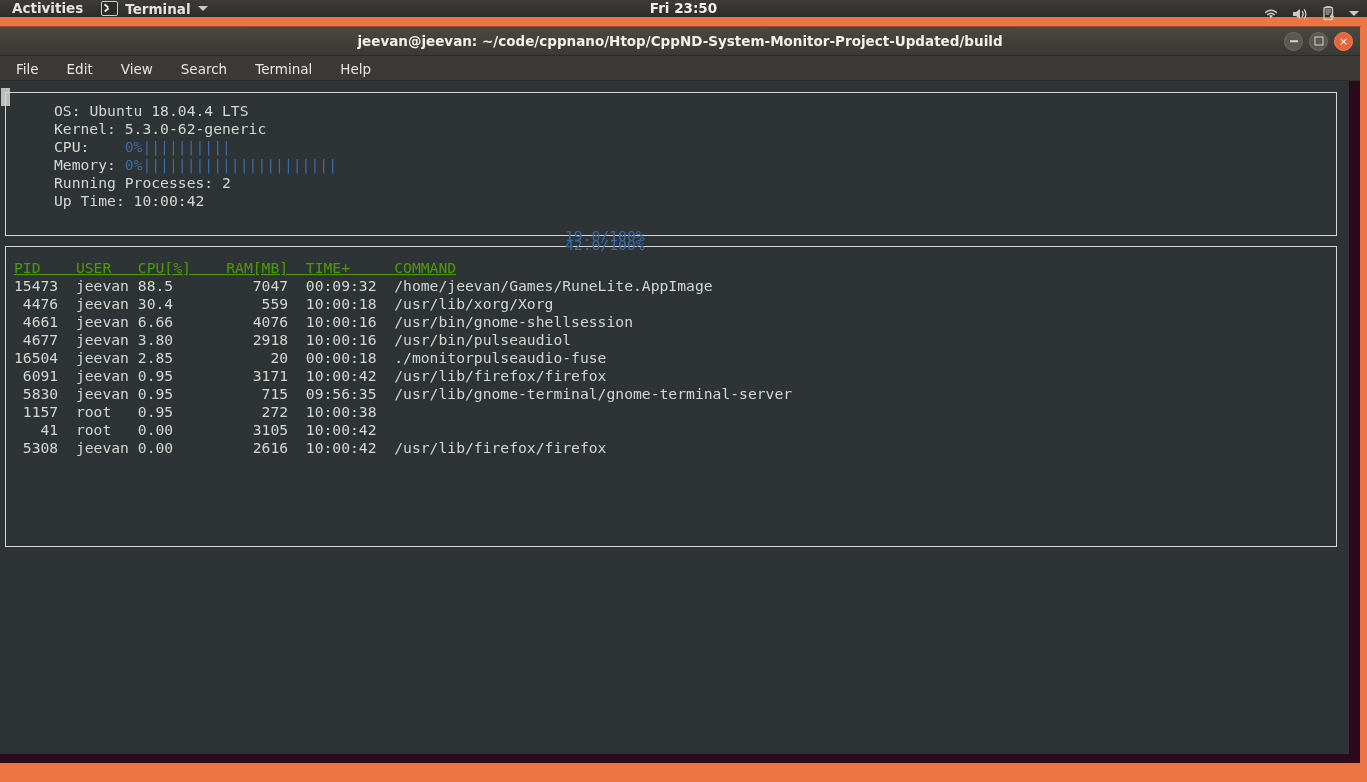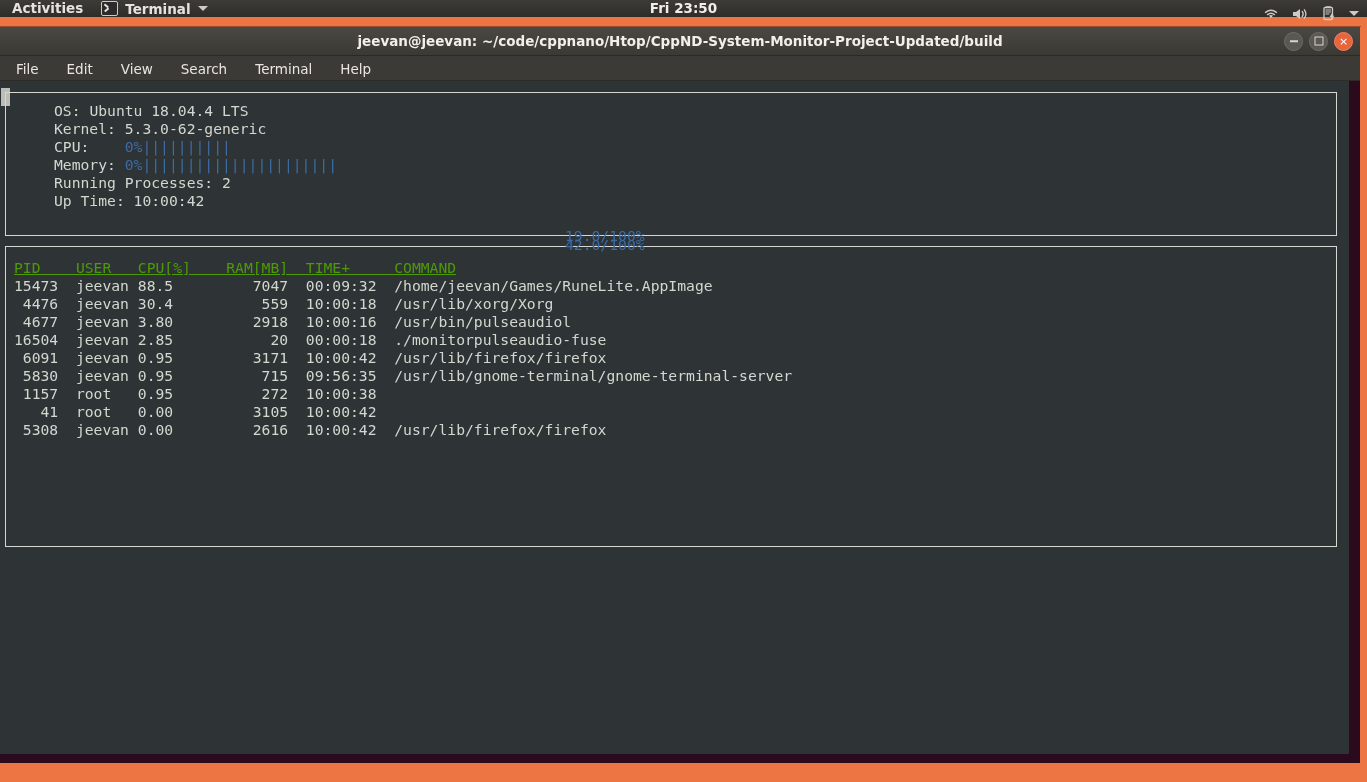--- a/index.html
+++ b/index.html
@@ -323,20 +323,21 @@
         <div class="line"><span class="white">Up Time: </span><span class="white">10:00:42</span></div>
       </div>
 
       <div class="line blue" id="cpu-right">19.0/100%</div>
       <div class="line blue" id="mem-right">42.0/100%</div>
 
       <div id="proc-lines">
         <div class="line green">PID    USER   CPU[%]    RAM[MB]  TIME+     COMMAND</div>
         <div class="line white">15473  jeevan 88.5         7047  00:09:32  /home/jeevan/Games/RuneLite.AppImage</div>
         <div class="line white"> 4476  jeevan 30.4          559  10:00:18  /usr/lib/xorg/Xorg</div>
+        <div class="line white"> 4661  jeevan 6.66         4076  10:00:16  /usr/bin/gnome-shellsession</div>
         <div class="line white"> 4677  jeevan 3.80         2918  10:00:16  /usr/bin/pulseaudiol</div>
         <div class="line white">16504  jeevan 2.85           20  00:00:18  ./monitorpulseaudio-fuse</div>
         <div class="line white"> 6091  jeevan 0.95         3171  10:00:42  /usr/lib/firefox/firefox</div>
         <div class="line white"> 5830  jeevan 0.95          715  09:56:35  /usr/lib/gnome-terminal/gnome-terminal-server</div>
         <div class="line white"> 1157  root   0.95          272  10:00:38  </div>
         <div class="line white">   41  root   0.00         3105  10:00:42  </div>
         <div class="line white"> 5308  jeevan 0.00         2616  10:00:42  /usr/lib/firefox/firefox</div>
       </div>
 
       <div id="termpurple"></div>

